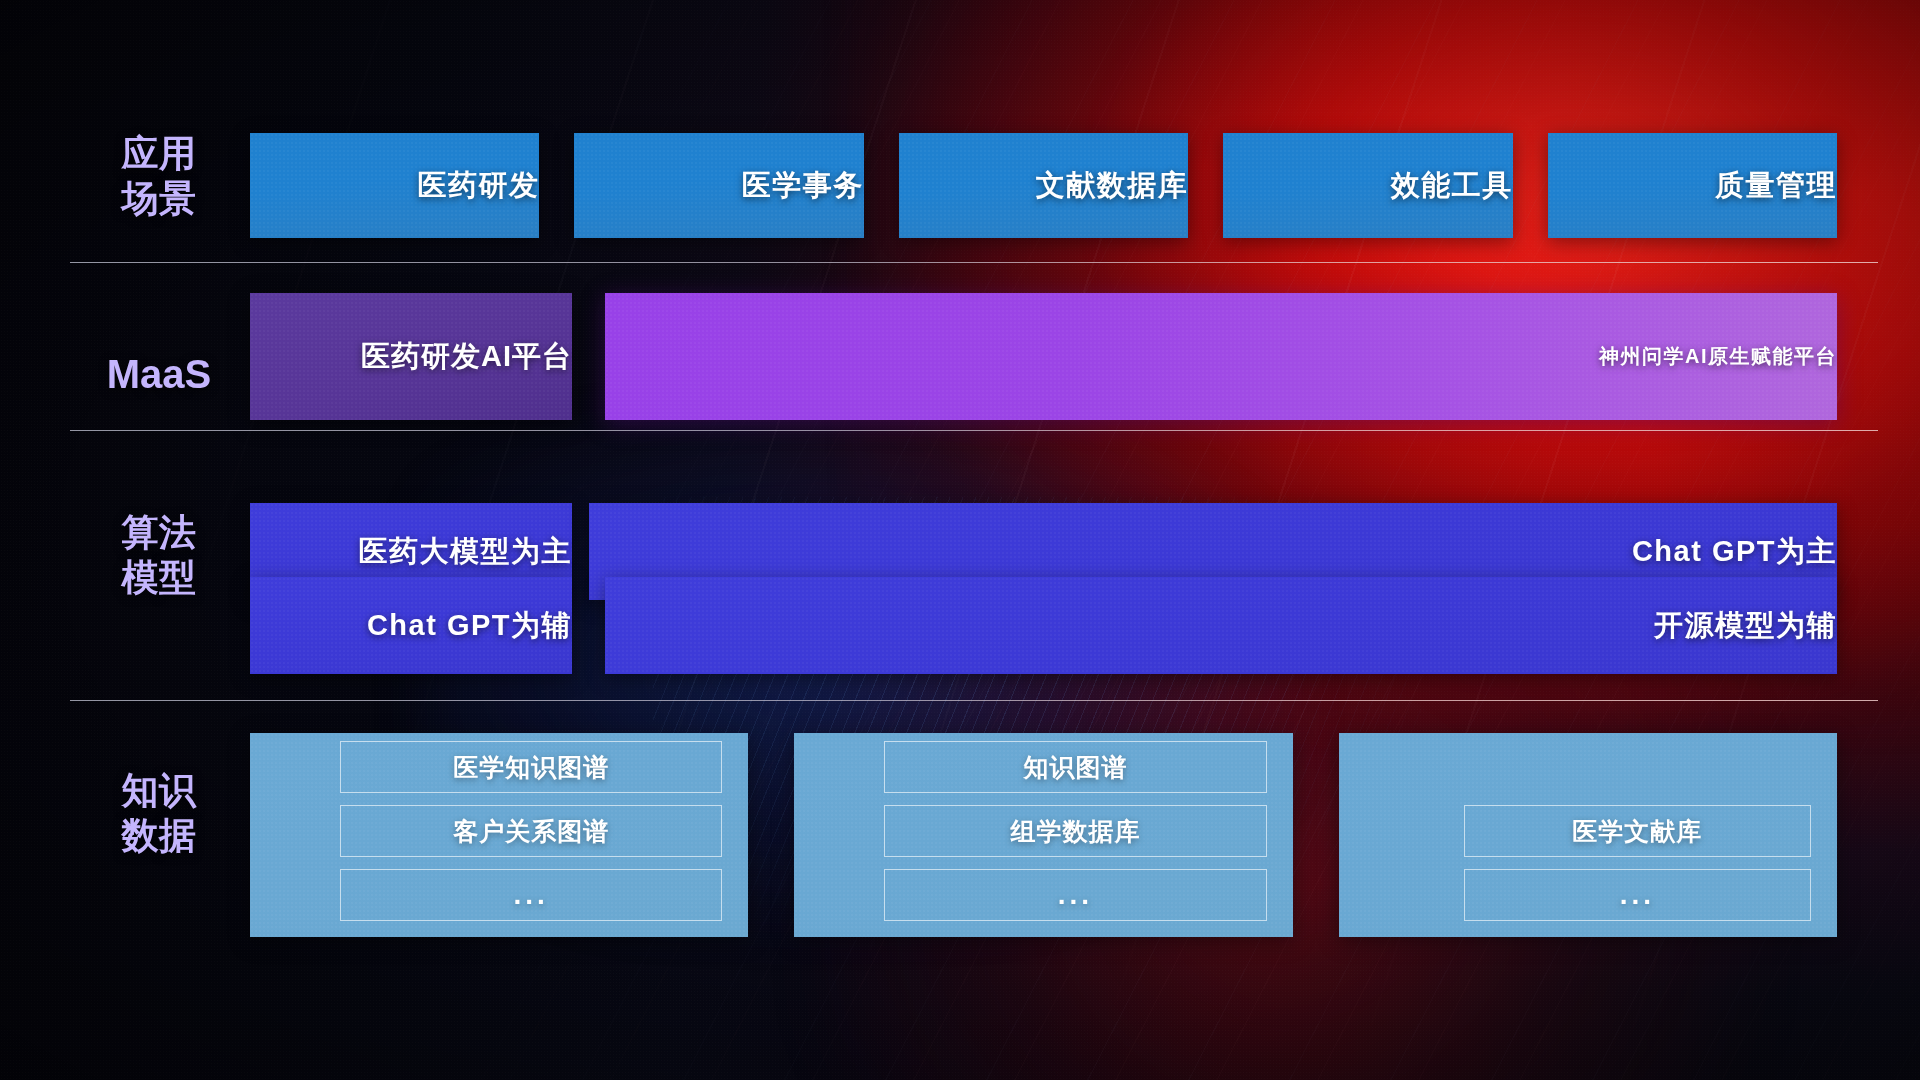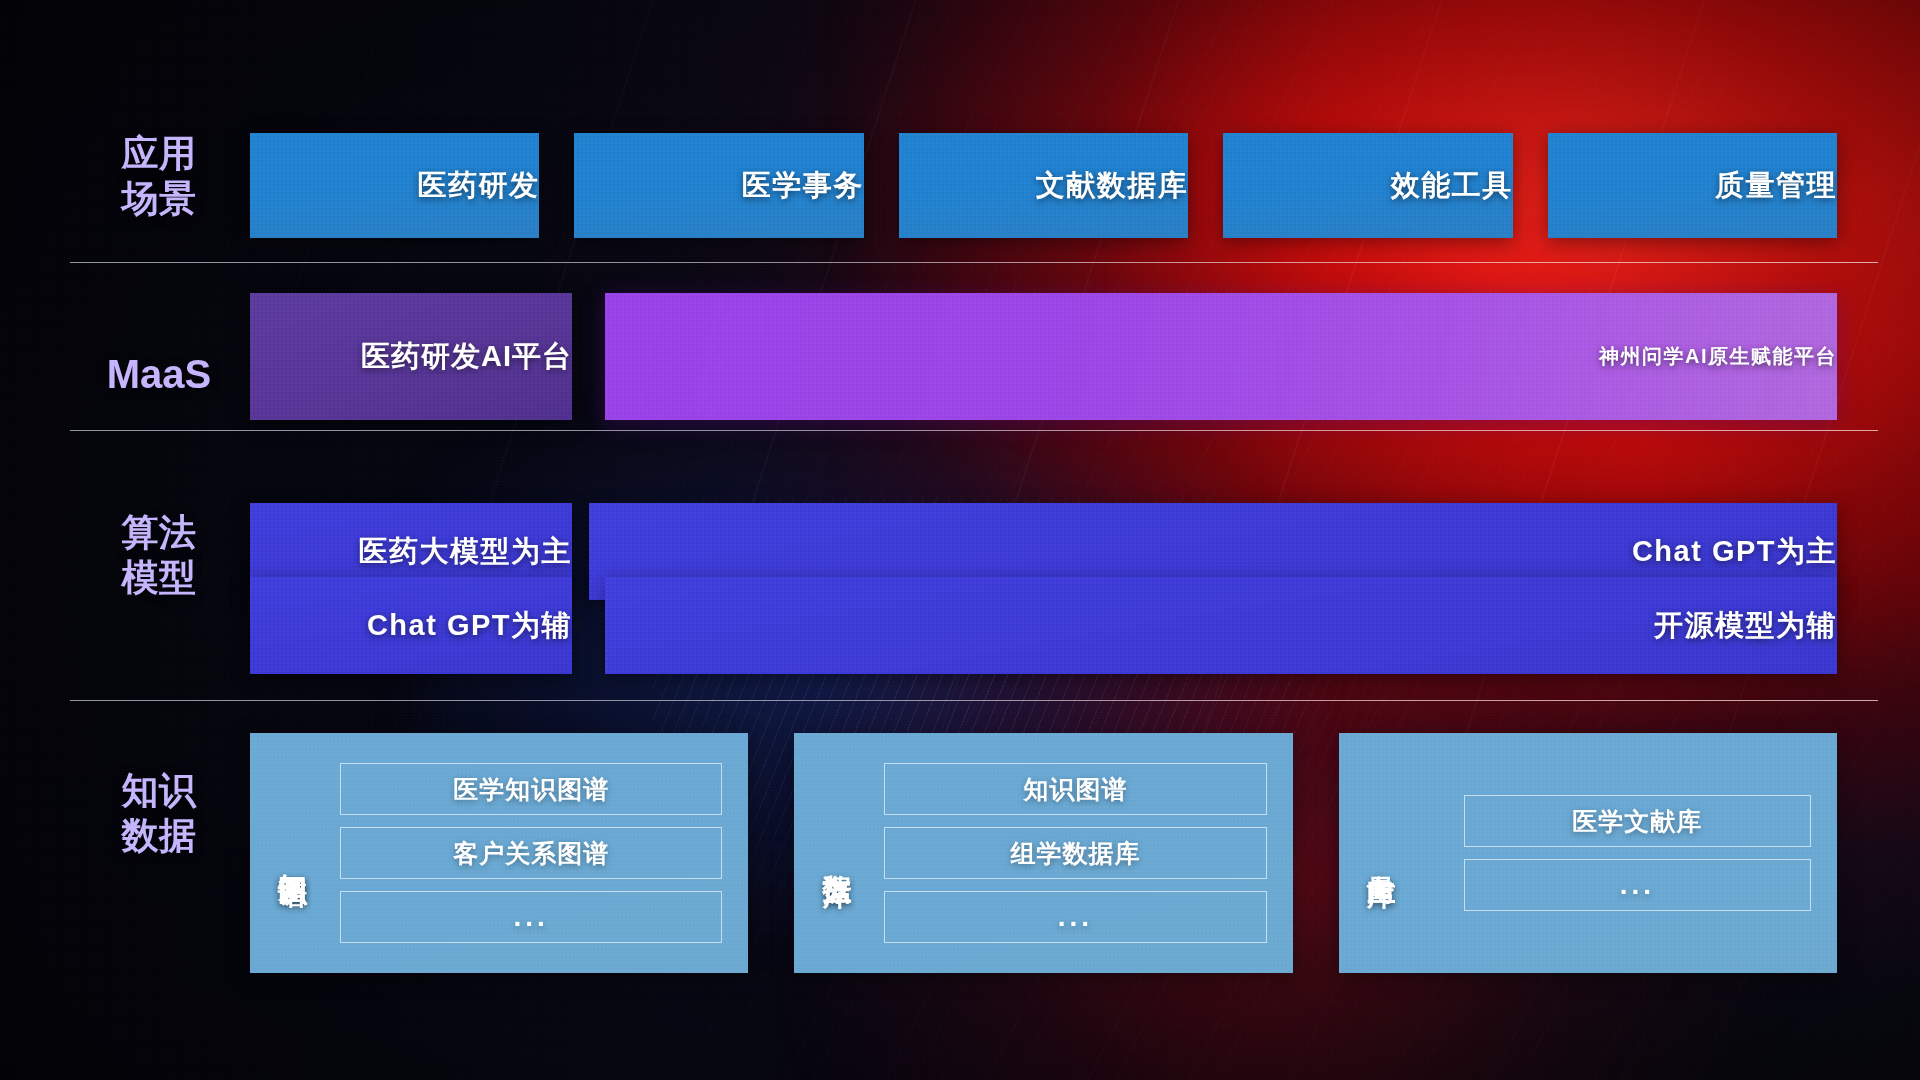--- a/index.html
+++ b/index.html
@@ -90,21 +90,21 @@
     background:linear-gradient(100deg,#9841e8 0%,#9b45e6 38%,#a653e4 70%,#b067dd 100%);
     box-shadow:0 4px 22px rgba(80,10,120,.45);}
 
   
   .alg{height:97px;font-size:29px;letter-spacing:1.5px;
     background:linear-gradient(170deg,#3f3ddb 0%,#3c39d6 50%,#3a37cf 100%);
     box-shadow:0 4px 18px rgba(0,0,0,.38);}
 
   
   .kcard{background:linear-gradient(165deg,#6aa9d4 0%,#69a8d3 45%,#6ba9d1 100%);
-    display:flex;align-items:center;height:240px;
+    display:flex;align-items:flex-end;height:204px;
     box-shadow:0 4px 20px rgba(0,0,0,.38);position:relative;overflow:hidden;}
   .kcard::after{content:"";position:absolute;inset:0;
     background-image:radial-gradient(rgba(255,255,255,0.13) 1px, rgba(0,0,0,0) 1px);
     background-size:4px 4px;opacity:.30;pointer-events:none;}
   .kcat{width:86px;flex:0 0 86px;display:flex;align-items:center;justify-content:center;
     color:#fff;font-weight:700;font-size:29px;line-height:1.18;letter-spacing:1px;
     text-align:center;text-shadow:0 2px 6px rgba(0,0,0,.35);
     writing-mode:vertical-rl;text-orientation:upright;}
   .kitems{flex:1;display:flex;flex-direction:column;justify-content:center;
     gap:12px;padding:16px 26px 16px 4px;}

